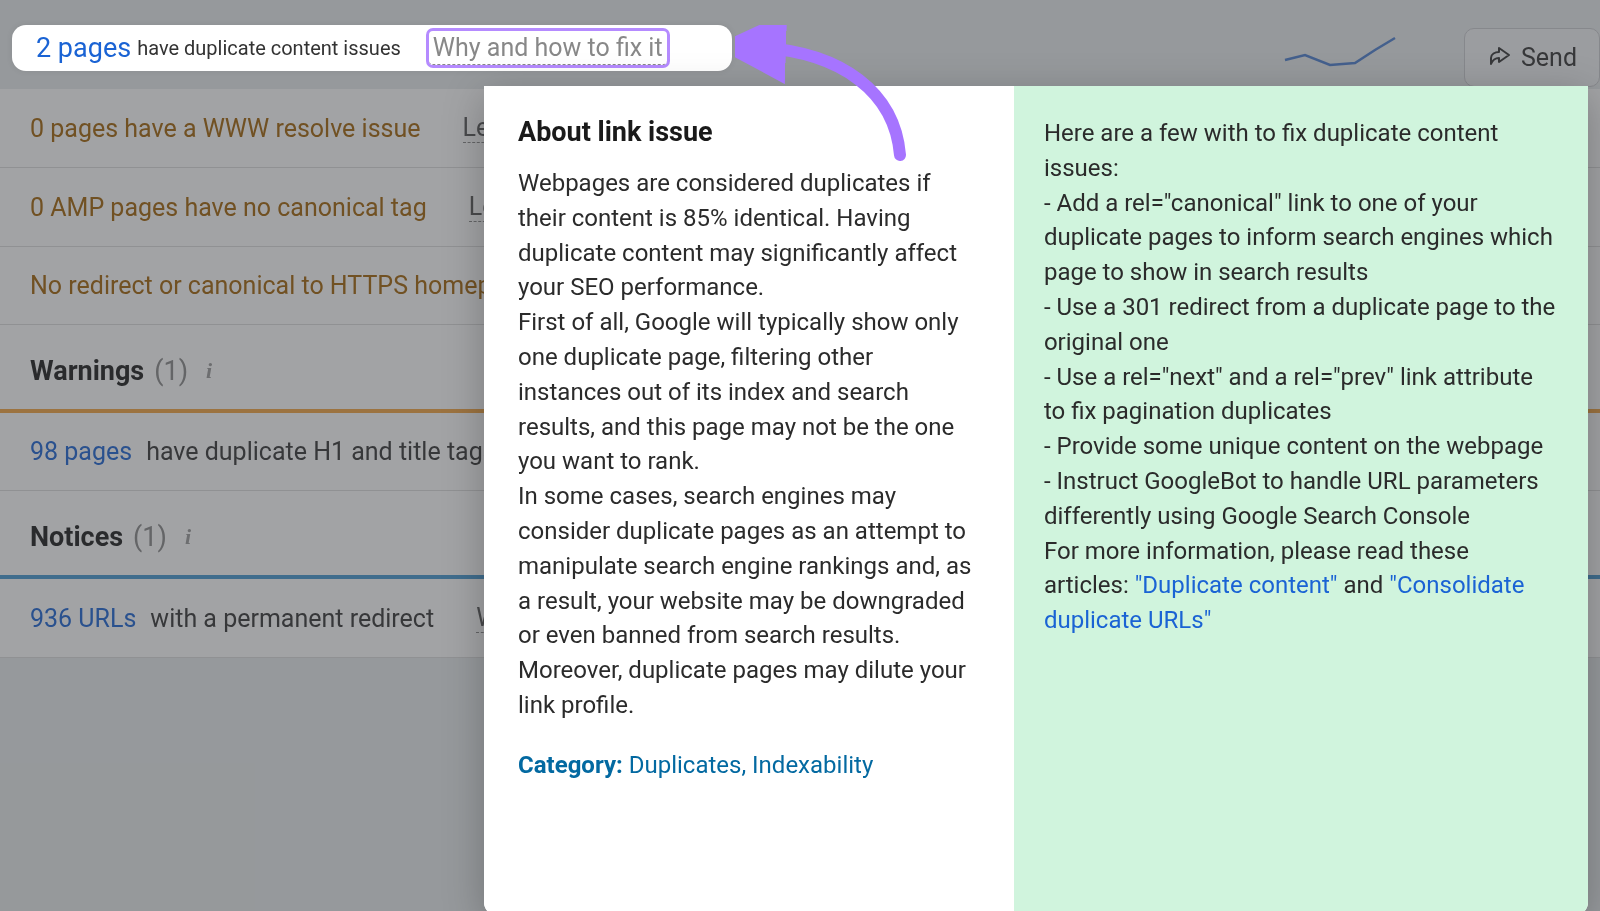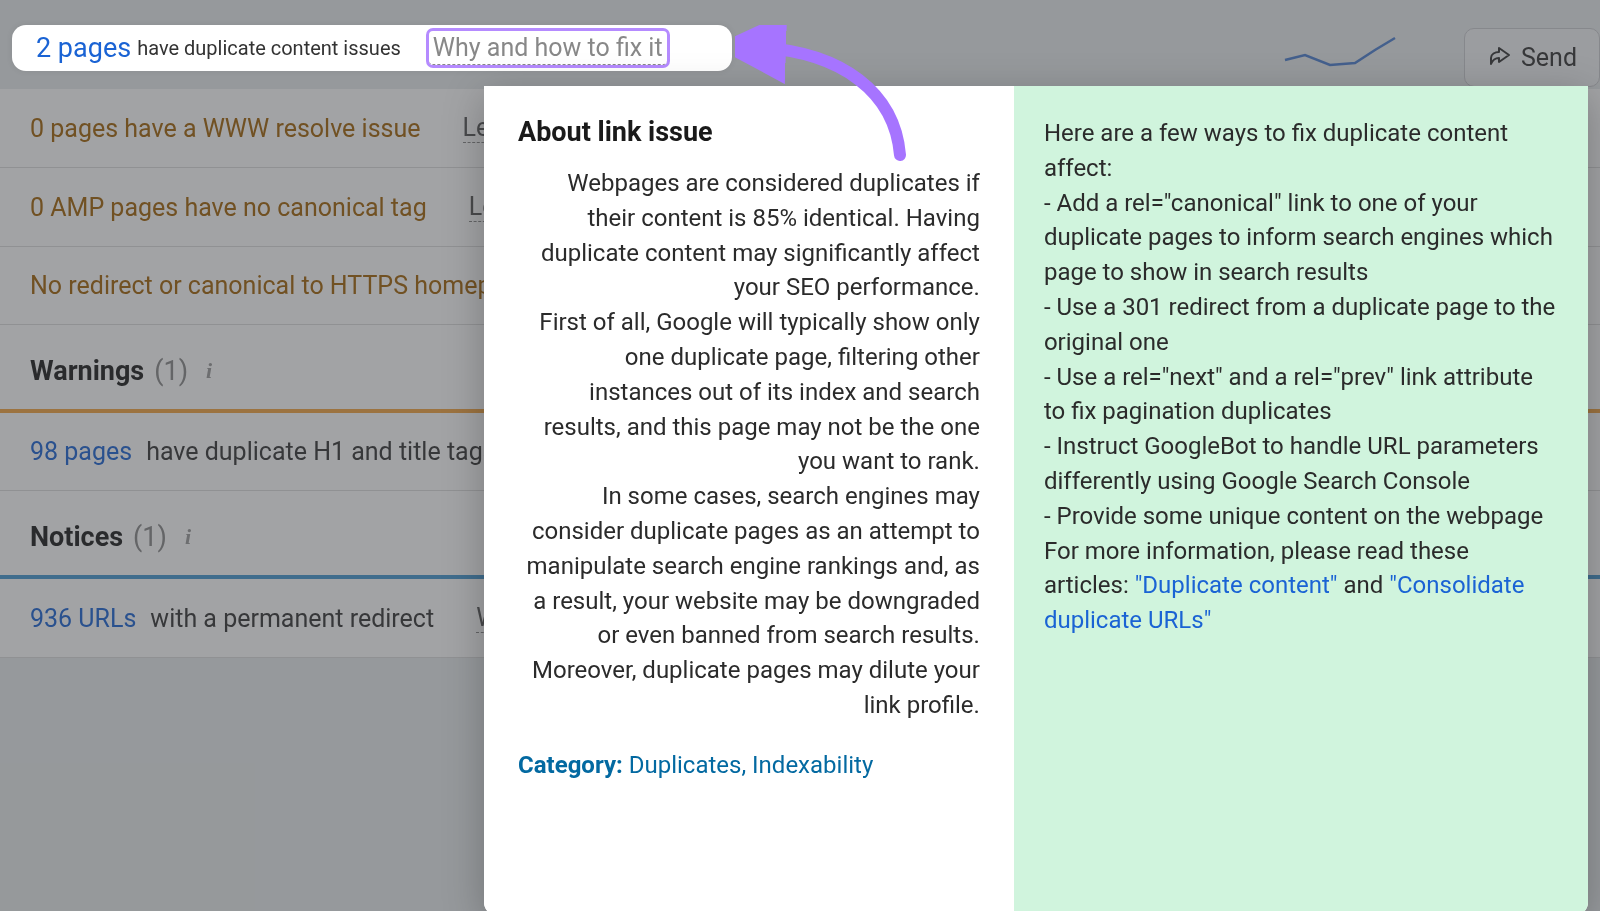--- a/index.html
+++ b/index.html
@@ -267,35 +267,35 @@
 
 <div class="top-row-wrap" style="width:720px; right:auto;">
   <span class="count">2 pages</span>
   <span class="issue-text"> have duplicate content issues</span>
   <span class="why-link">Why and how to fix it</span>
 </div>
 
 <div class="popover">
   <div class="left">
     <h3>About link issue</h3>
-    <p style="white-space: pre-line; text-align: right;">Webpages are considered duplicates if their content is 85% identical. Having duplicate content may significantly affect your SEO performance.
+    <p style="white-space: pre-line;">Webpages are considered duplicates if their content is 85% identical. Having duplicate content may significantly affect your SEO performance.
 First of all, Google will typically show only one duplicate page, filtering other instances out of its index and search results, and this page may not be the one you want to rank.
 In some cases, search engines may consider duplicate pages as an attempt to manipulate search engine rankings and, as a result, your website may be downgraded or even banned from search results.
 Moreover, duplicate pages may dilute your link profile.</p>
     <div class="category">
       <span class="lbl">Category:</span><span> Duplicates, Indexability</span>
     </div>
   </div>
   <div class="right">
-    <p>Here are a few ways to fix duplicate content affect:</p>
+    <p>Here are a few with to fix duplicate content issues:</p>
     <p>- Add a rel="canonical" link to one of your duplicate pages to inform search engines which page to show in search results</p>
     <p>- Use a 301 redirect from a duplicate page to the original one</p>
     <p>- Use a rel="next" and a rel="prev" link attribute to fix pagination duplicates</p>
+    <p>- Provide some unique content on the webpage</p>
     <p>- Instruct GoogleBot to handle URL parameters differently using Google Search Console</p>
-    <p>- Provide some unique content on the webpage</p>
     <p>
       <span>For more information, please read these articles: </span><span class="link">"Duplicate content"</span><span> and </span><span class="link">"Consolidate duplicate URLs"</span>
     </p>
   </div>
 </div>
 
 <svg class="arrow" viewBox="0 0 200 160">
   <defs>
     <marker id="arrowhead" markerWidth="6" markerHeight="6" refX="3" refY="3" orient="auto">
       <path d="M 0 0 L 6 3 L 0 6 Z" fill="#a674ff"></path>

